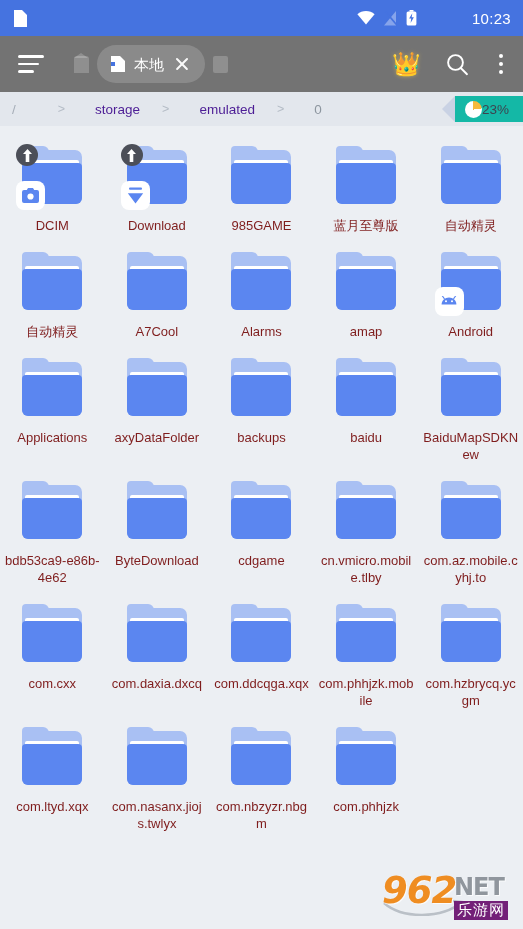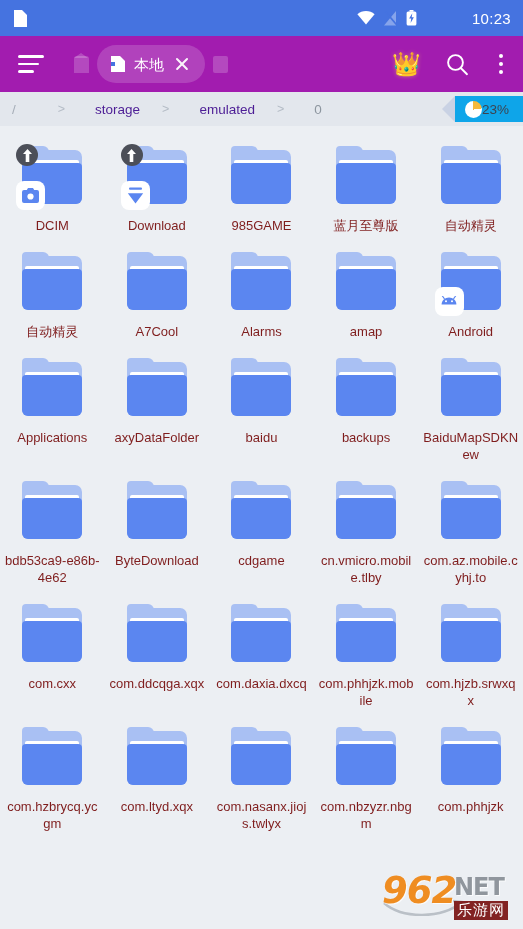--- a/index.html
+++ b/index.html
@@ -39,21 +39,21 @@
     color: #ffffff;
     line-height: 1;
     padding-left: 2px;
     margin-left: 44px;
   }
   .ic { display: block; }
 
   
   .toolbar {
     height: 56px;
-    background: #a21caf;
+    background: #737373;
     display: flex;
     align-items: center;
     padding: 0 14px 0 18px;
     box-sizing: border-box;
   }
   .hamburger {
     width: 26px;
     height: 18px;
     display: flex;
     flex-direction: column;
@@ -138,21 +138,21 @@
   .crumb-sep {
     font-size: 12.5px;
     color: #b4bcc6;
     padding: 0 22px 0 14px;
     user-select: none;
   }
   .storage-chip {
     position:absolute; right: 0; top: 4px;
     height: 26px;
     display:flex; align-items:center; 
-    background:#0ea5e9;
+    background:#14b8a6;
     padding: 0 14px 0 10px;
     cursor: pointer;
   }
   .storage-chip::after{
     content:"";
     position:absolute; left:-13px; top:0;
     border-top: 13px solid transparent;
     border-bottom: 13px solid transparent;
     border-right: 13px solid #c9d2e4;
   }
@@ -264,21 +264,21 @@
     font-size: 24px; font-weight: bold;
     color: #8e949b;
     letter-spacing: -1px;
     text-shadow: 1px 1px 0 rgba(255,255,255,.75);
     font-family: "DejaVu Sans", sans-serif;
   }
   .wm-cn {
     position:absolute; left: 74px; top: 40px;
     font-size: 15px;
     color: #ffffff;
-    background: #7f1d1d;
+    background: #701a75;
     padding: 0 3px;
     letter-spacing: 1px;
   }
   .wm-swoosh {
     position:absolute; left: 2px; top: 38px;
     width: 82px; height: 20px;
   }
 </style>
 </head>
 <body>
@@ -520,40 +520,40 @@
       <div class="label">axyDataFolder</div>
     </div>
     <div class="cell">
       <div class="folder-wrap">
         <div class="folder">
           <span class="back"></span>
           <span class="lip"></span>
           <span class="front"></span>
         </div>
       </div>
+      <div class="label">backups</div>
+    </div>
+    <div class="cell">
+      <div class="folder-wrap">
+        <div class="folder">
+          <span class="back"></span>
+          <span class="lip"></span>
+          <span class="front"></span>
+        </div>
+      </div>
       <div class="label">baidu</div>
     </div>
     <div class="cell">
       <div class="folder-wrap">
         <div class="folder">
           <span class="back"></span>
           <span class="lip"></span>
           <span class="front"></span>
         </div>
       </div>
-      <div class="label">backups</div>
-    </div>
-    <div class="cell">
-      <div class="folder-wrap">
-        <div class="folder">
-          <span class="back"></span>
-          <span class="lip"></span>
-          <span class="front"></span>
-        </div>
-      </div>
       <div class="label">BaiduMapSDKNew</div>
     </div>
     <div class="cell">
       <div class="folder-wrap">
         <div class="folder">
           <span class="back"></span>
           <span class="lip"></span>
           <span class="front"></span>
         </div>
       </div>
@@ -610,51 +610,41 @@
       <div class="label">com.cxx</div>
     </div>
     <div class="cell">
       <div class="folder-wrap">
         <div class="folder">
           <span class="back"></span>
           <span class="lip"></span>
           <span class="front"></span>
         </div>
       </div>
+      <div class="label">com.daxia.dxcq</div>
+    </div>
+    <div class="cell">
+      <div class="folder-wrap">
+        <div class="folder">
+          <span class="back"></span>
+          <span class="lip"></span>
+          <span class="front"></span>
+        </div>
+      </div>
       <div class="label">com.ddcqga.xqx</div>
     </div>
     <div class="cell">
       <div class="folder-wrap">
         <div class="folder">
           <span class="back"></span>
           <span class="lip"></span>
           <span class="front"></span>
         </div>
       </div>
-      <div class="label">com.daxia.dxcq</div>
-    </div>
-    <div class="cell">
-      <div class="folder-wrap">
-        <div class="folder">
-          <span class="back"></span>
-          <span class="lip"></span>
-          <span class="front"></span>
-        </div>
-      </div>
       <div class="label">com.phhjzk.mobile</div>
-    </div>
-    <div class="cell">
-      <div class="folder-wrap">
-        <div class="folder">
-          <span class="back"></span>
-          <span class="lip"></span>
-          <span class="front"></span>
-        </div>
-      </div>
-      <div class="label">com.hjzb.srwxqx</div>
     </div>
     <div class="cell">
       <div class="folder-wrap">
         <div class="folder">
           <span class="back"></span>
           <span class="lip"></span>
           <span class="front"></span>
         </div>
       </div>
       <div class="label">com.hzbrycq.ycgm</div>

